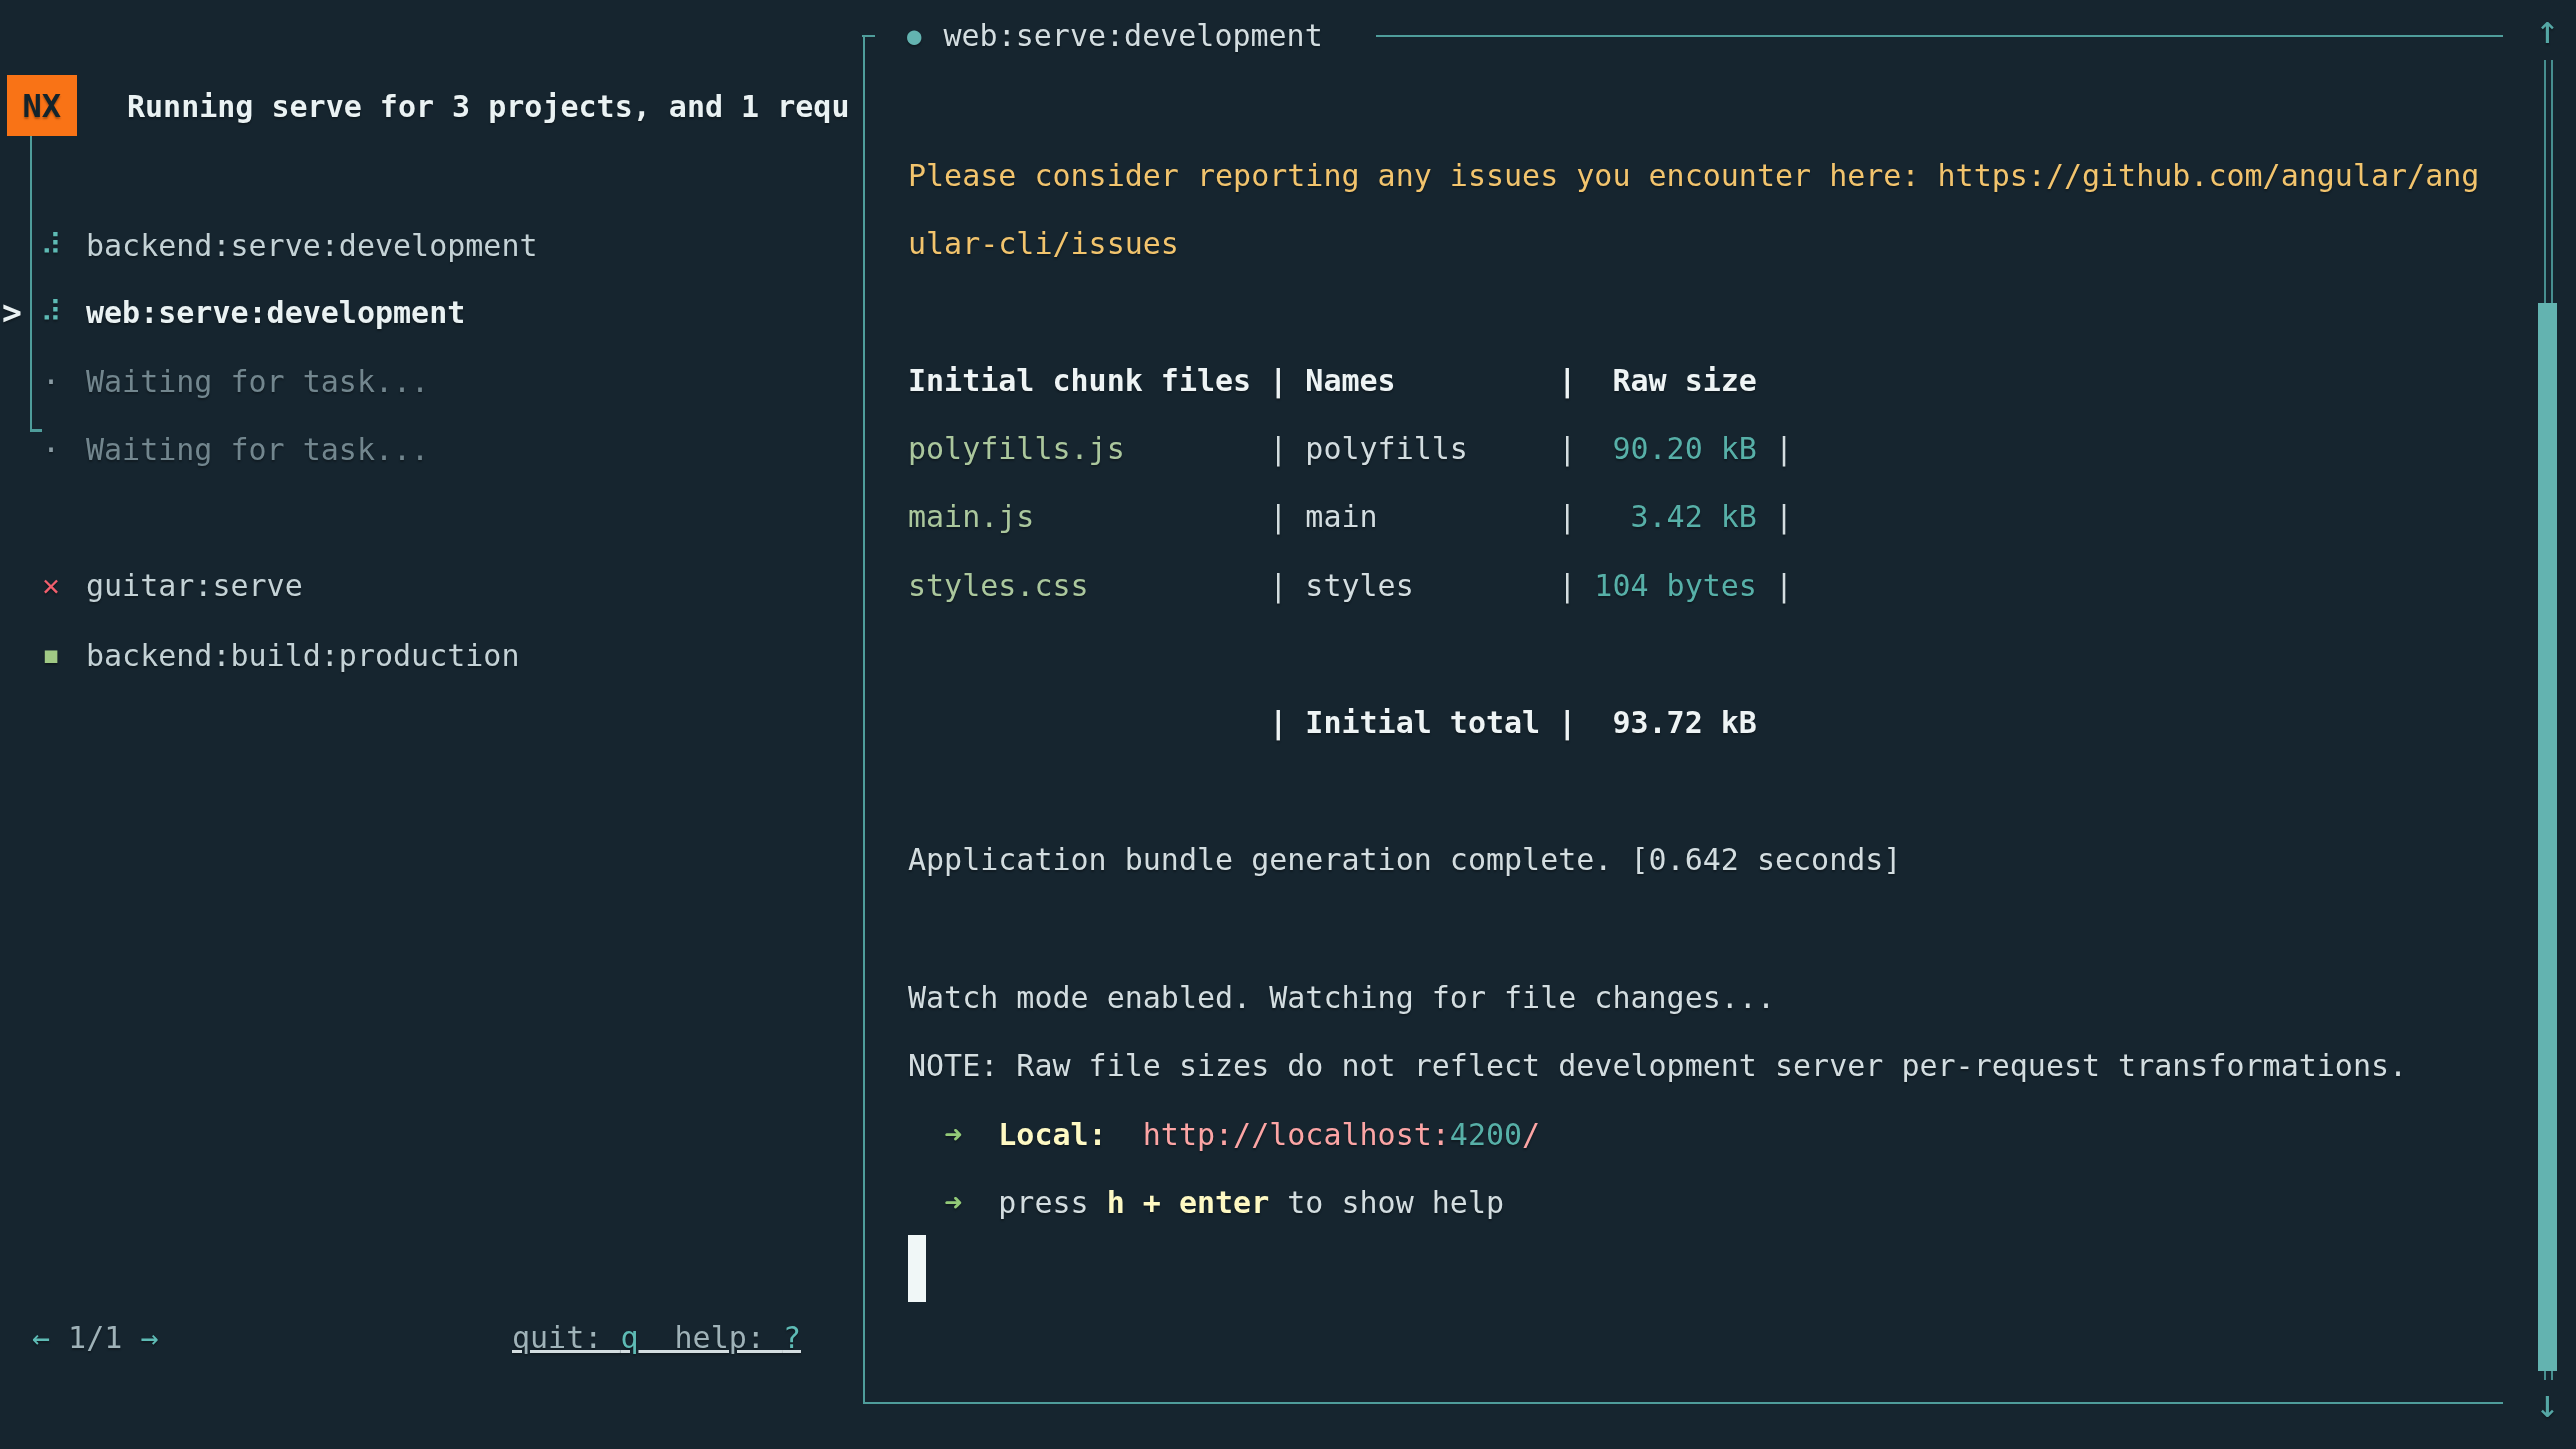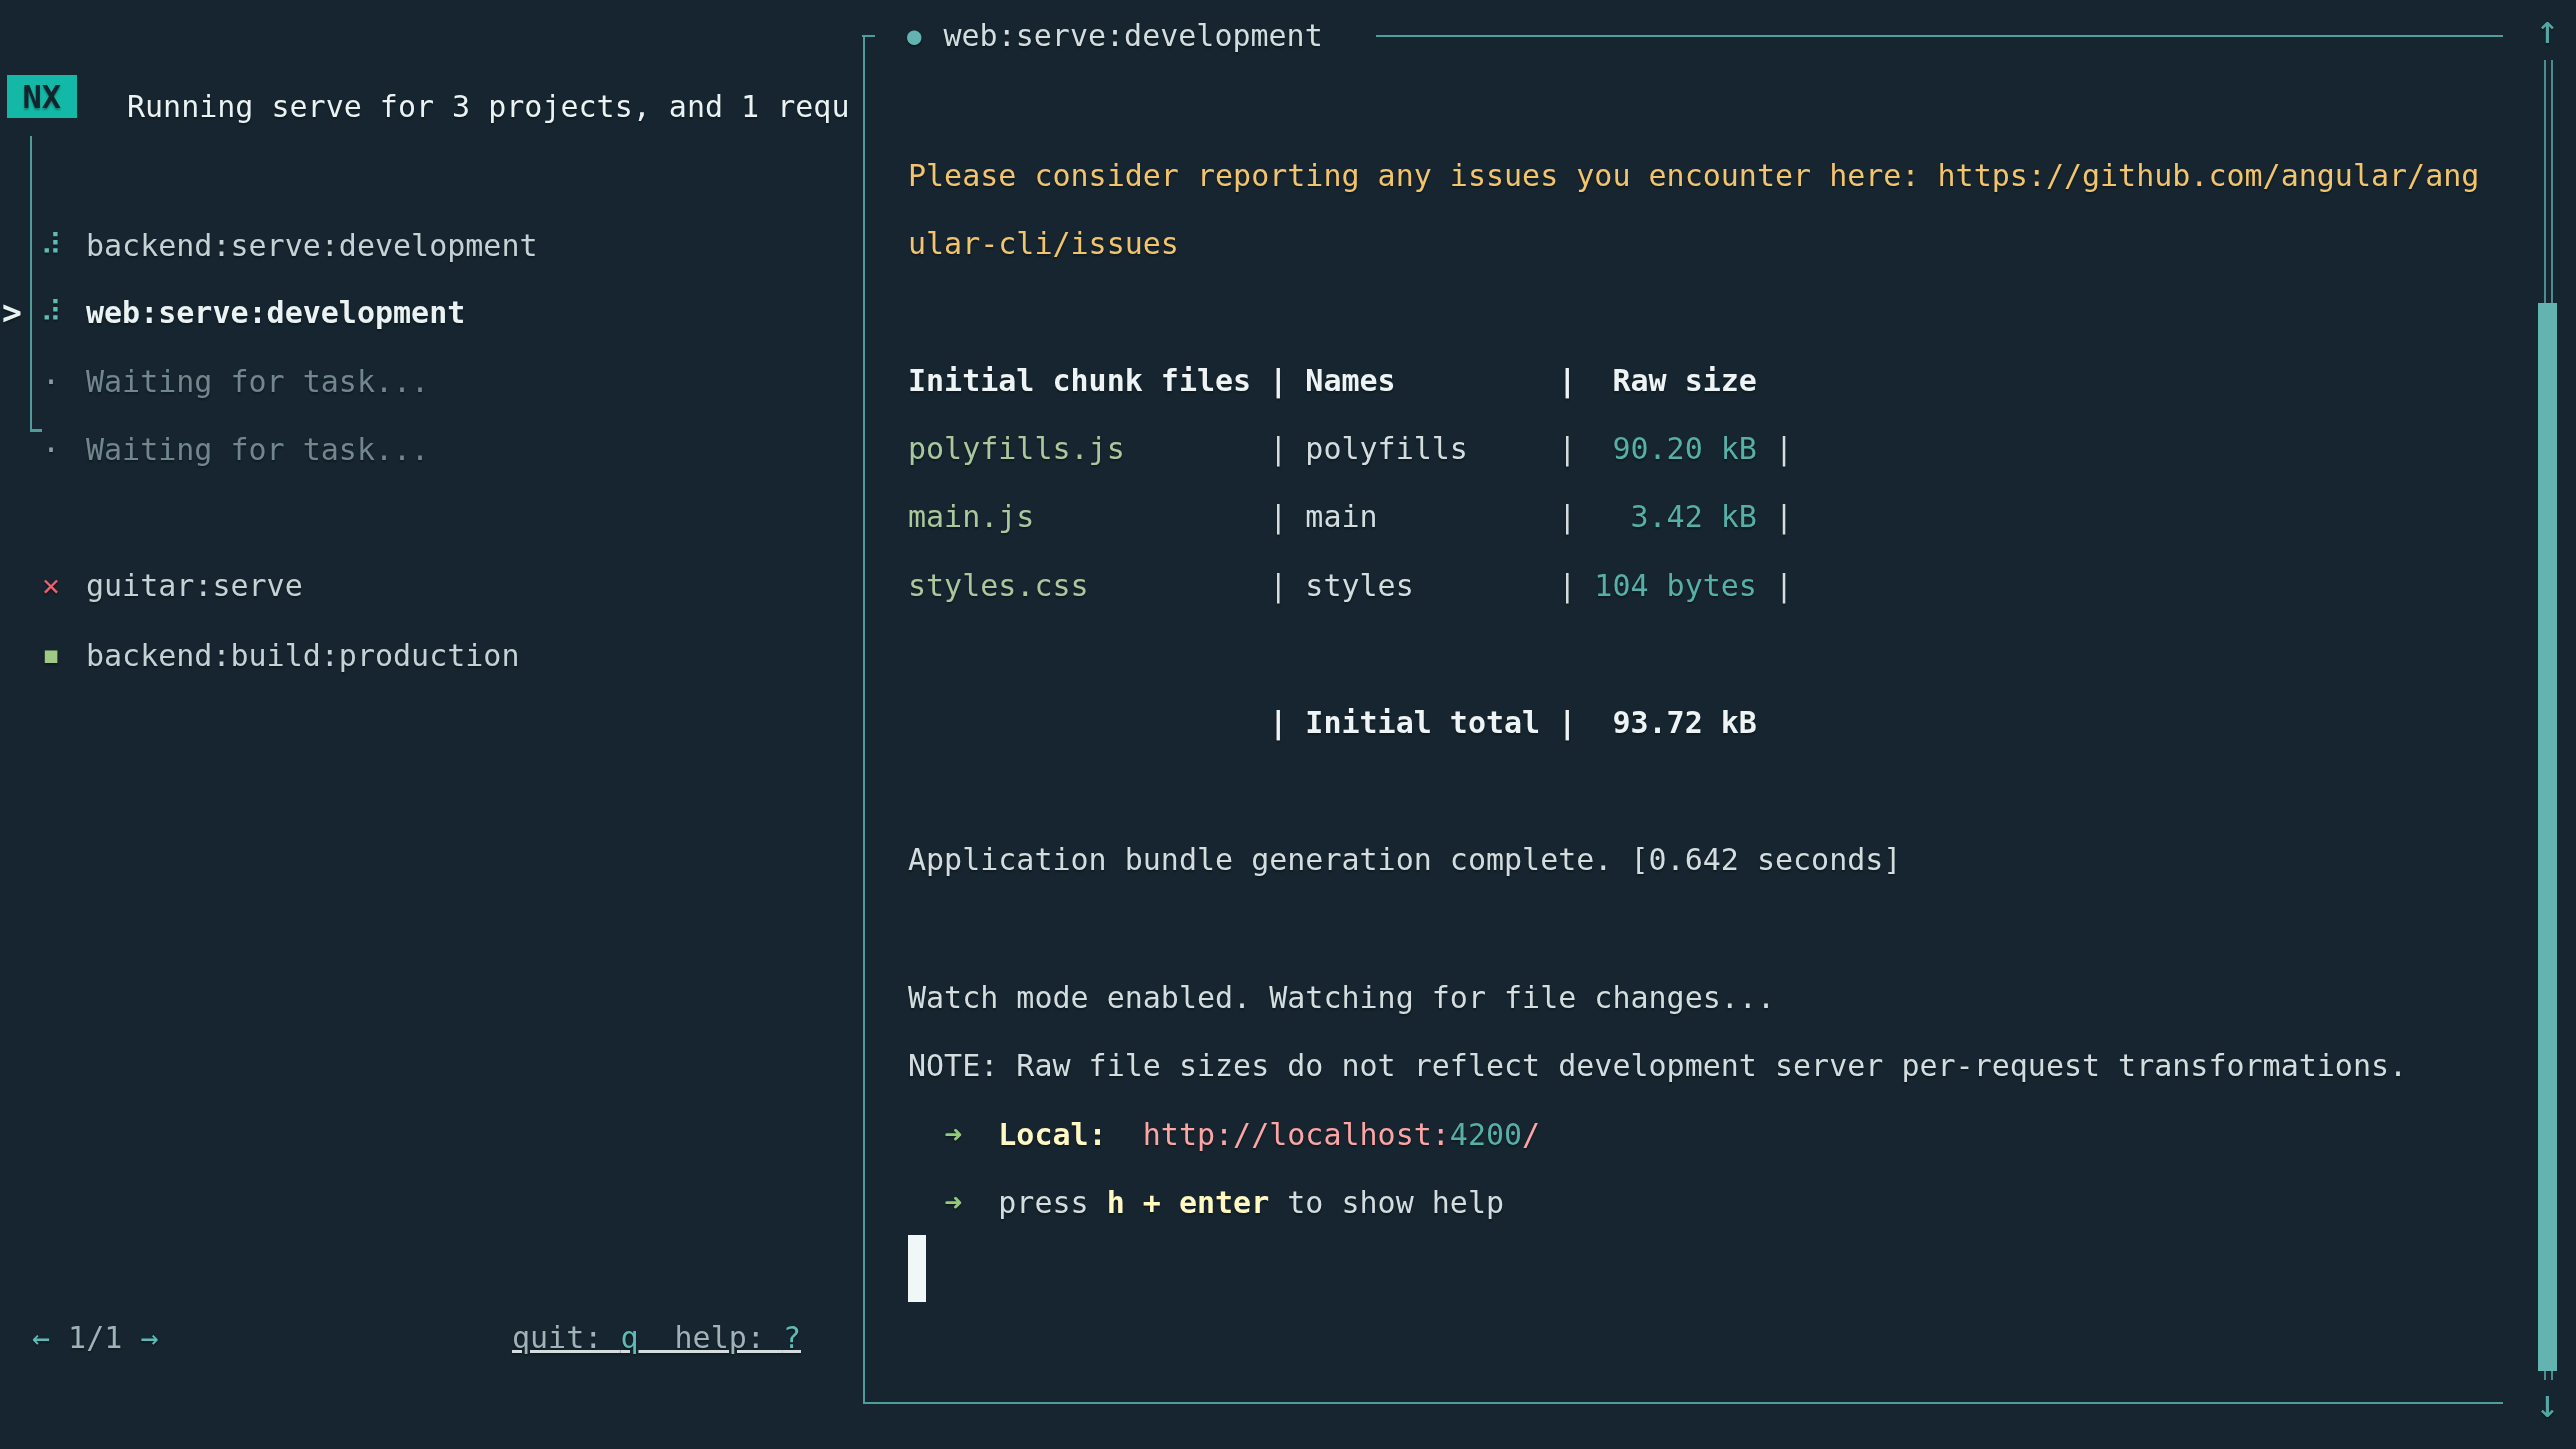--- a/index.html
+++ b/index.html
@@ -2,25 +2,25 @@
 <html style="font-size:10.7px"><head>
 <meta charset="utf-8">
 <style>
   html,body{margin:0;padding:0;background:#16252f;}
   .screen{position:relative;width:2576px;height:1449px;background:#16252f;overflow:hidden;
           font-family:"DejaVu Sans Mono", monospace;font-size:30px;color:#d3dde0;}
   .screen span, .screen div{text-shadow:0 2px 2px rgba(0,0,0,.30);}
 
   
   .sidebar{position:absolute;left:0;top:0;width:863px;height:1449px;overflow:hidden;}
-  .logo{position:absolute;left:6.7px;top:75px;width:70px;height:43px;background:#14b8a6;
+  .logo{position:absolute;left:6.7px;top:75px;width:70px;height:61px;background:#f97316;
         color:#13242c;font-weight:bold;font-size:32px;display:flex;align-items:center;
         justify-content:center;text-shadow:none;}
   .side-title{position:absolute;left:127px;top:73px;height:68px;line-height:68px;
-              font-weight:normal;color:#eaf2f3;white-space:pre;text-align:center;}
+              font-weight:bold;color:#eaf2f3;white-space:pre;text-align:center;}
   .guide{position:absolute;left:29.5px;top:136px;width:2.7px;height:295px;background:#4f9d9b;}
   .guide-foot{position:absolute;left:29.5px;top:429px;width:12.7px;height:2.7px;background:#4f9d9b;}
   .trow{position:absolute;left:0;width:100%;height:68px;display:flex;align-items:center;}
   .ticon{position:absolute;left:35px;width:32px;text-align:center;text-shadow:none;}
   .i-spin{color:#5ebbb5;font-size:29.5px;}
   .i-dot{color:#8a9ca4;font-size:30px;}
   .i-x{color:#f25f6d;font-weight:bold;font-size:29px;}
   .i-sq{color:#a0c985;font-size:21px;}
   .chev{position:absolute;left:2px;color:#eaf2f3;font-weight:bold;font-size:33px;}
   .tlabel{margin-left:86px;white-space:pre;}

